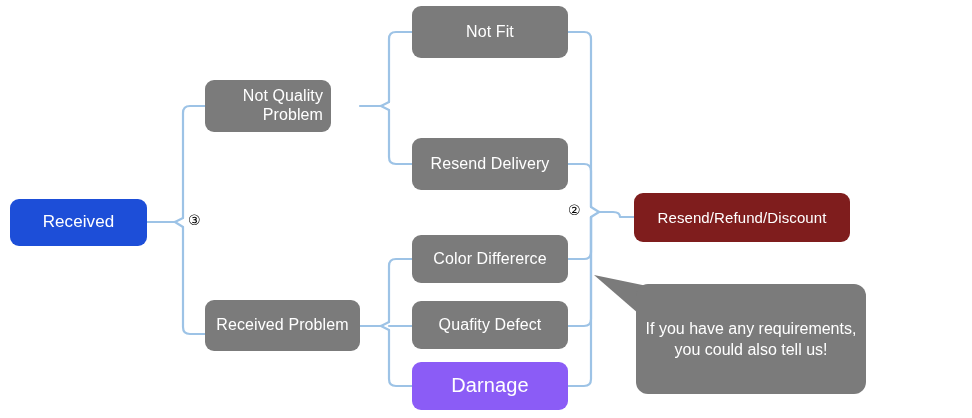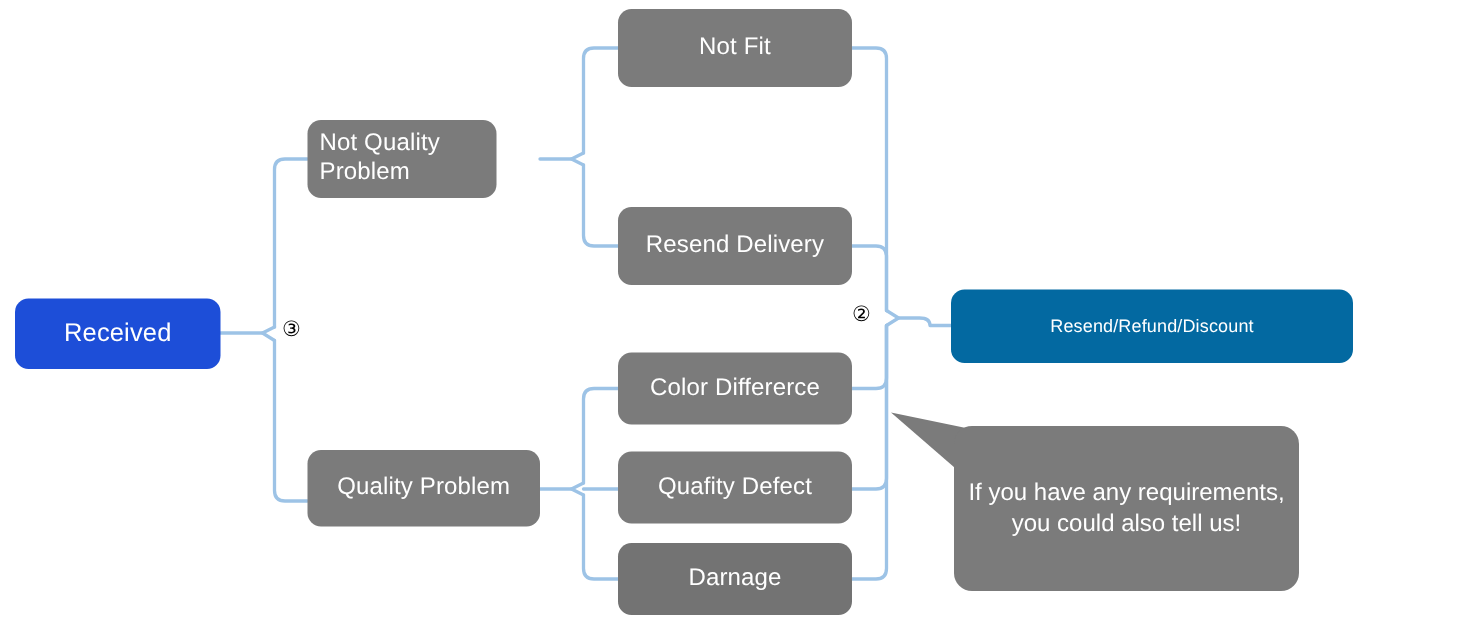--- a/index.html
+++ b/index.html
@@ -24,21 +24,21 @@
     top: 0;
     width: 972px;
     height: 418px;
   }
   .node {
     position: absolute;
     box-sizing: border-box;
     display: flex;
     align-items: center;
     justify-content: center;
-    text-align: left;
+    text-align: right;
     color: #ffffff;
     border-radius: 9px;
     line-height: 1.18;
     padding: 2px 8px;
     letter-spacing: 0.1px;
   }
   .node.gray {
     background: #7b7b7b;
   }
   .node.orange {
@@ -110,41 +110,41 @@
   </svg>
 
   <div class="node orange" id="n-root" style="left: 10px; top: 199px; width: 137px; height: 47px; font-size: 17px; background: #1d4ed8; color: rgb(255, 255, 255);">
       <span>Received</span>
     </div>
 
   <div class="node gray" id="n-b0" style="left: 205px; top: 80px; width: 126px; height: 52px; font-size: 16px; background: rgb(123, 123, 123); color: rgb(255, 255, 255);">
       <span>Not Quality Problem</span>
     </div>
   <div class="node gray" id="n-b1" style="left: 205px; top: 300px; width: 155px; height: 51px; font-size: 16px; background: rgb(123, 123, 123); color: rgb(255, 255, 255);">
-      <span>Quality Problem</span>
+      <span>Received Problem</span>
     </div>
 
   <div class="node gray" id="n-b0c0" style="left: 412px; top: 6px; width: 156px; height: 52px; font-size: 16px; background: rgb(123, 123, 123); color: rgb(255, 255, 255);">
       <span>Not Fit</span>
     </div>
   <div class="node gray" id="n-b0c1" style="left: 412px; top: 138px; width: 156px; height: 52px; font-size: 16px; background: rgb(123, 123, 123); color: rgb(255, 255, 255);">
       <span>Resend Delivery</span>
     </div>
 
   <div class="node gray" id="n-b1c1" style="left: 412px; top: 301px; width: 156px; height: 48px; font-size: 16px; background: rgb(123, 123, 123); color: rgb(255, 255, 255);">
       <span>Quafity Defect</span>
     </div>
   <div class="node gray" id="n-b1c0" style="left: 412px; top: 235px; width: 156px; height: 48px; font-size: 16px; background: rgb(123, 123, 123); color: rgb(255, 255, 255);">
       <span>Color Differerce</span>
     </div>
-  <div class="node gray" id="n-b1c2" style="left: 412px; top: 362px; width: 156px; height: 48px; font-size: 16px; background: #737373; color: rgb(255, 255, 255);">
+  <div class="node gray" id="n-b1c2" style="left: 412px; top: 362px; width: 156px; height: 48px; font-size: 20px; background: #8b5cf6; color: rgb(255, 255, 255);">
       <span>Darnage</span>
     </div>
 
-  <div class="node gray" id="n-out" style="left: 634px; top: 193px; width: 268px; height: 49px; font-size: 12px; background: #0369a1; color: rgb(255, 255, 255);">
+  <div class="node gray" id="n-out" style="left: 634px; top: 193px; width: 216px; height: 49px; font-size: 15px; background: #7f1d1d; color: rgb(255, 255, 255);">
       <span>Resend/Refund/Discount</span>
     </div>
 
   <div class="marker" id="m-0" style="left: 188px; top: 213px; color: rgb(0, 0, 0);">③</div>
   <div class="marker" id="m-1" style="left: 568px; top: 203px; color: rgb(0, 0, 0);">②</div>
 
   <svg class="callout-tail" viewBox="0 0 972 418" xmlns="http://www.w3.org/2000/svg">
     <polygon id="tail-poly" fill="#7b7b7b" points="594,275 681,293 669,340"></polygon>
   </svg>
 

